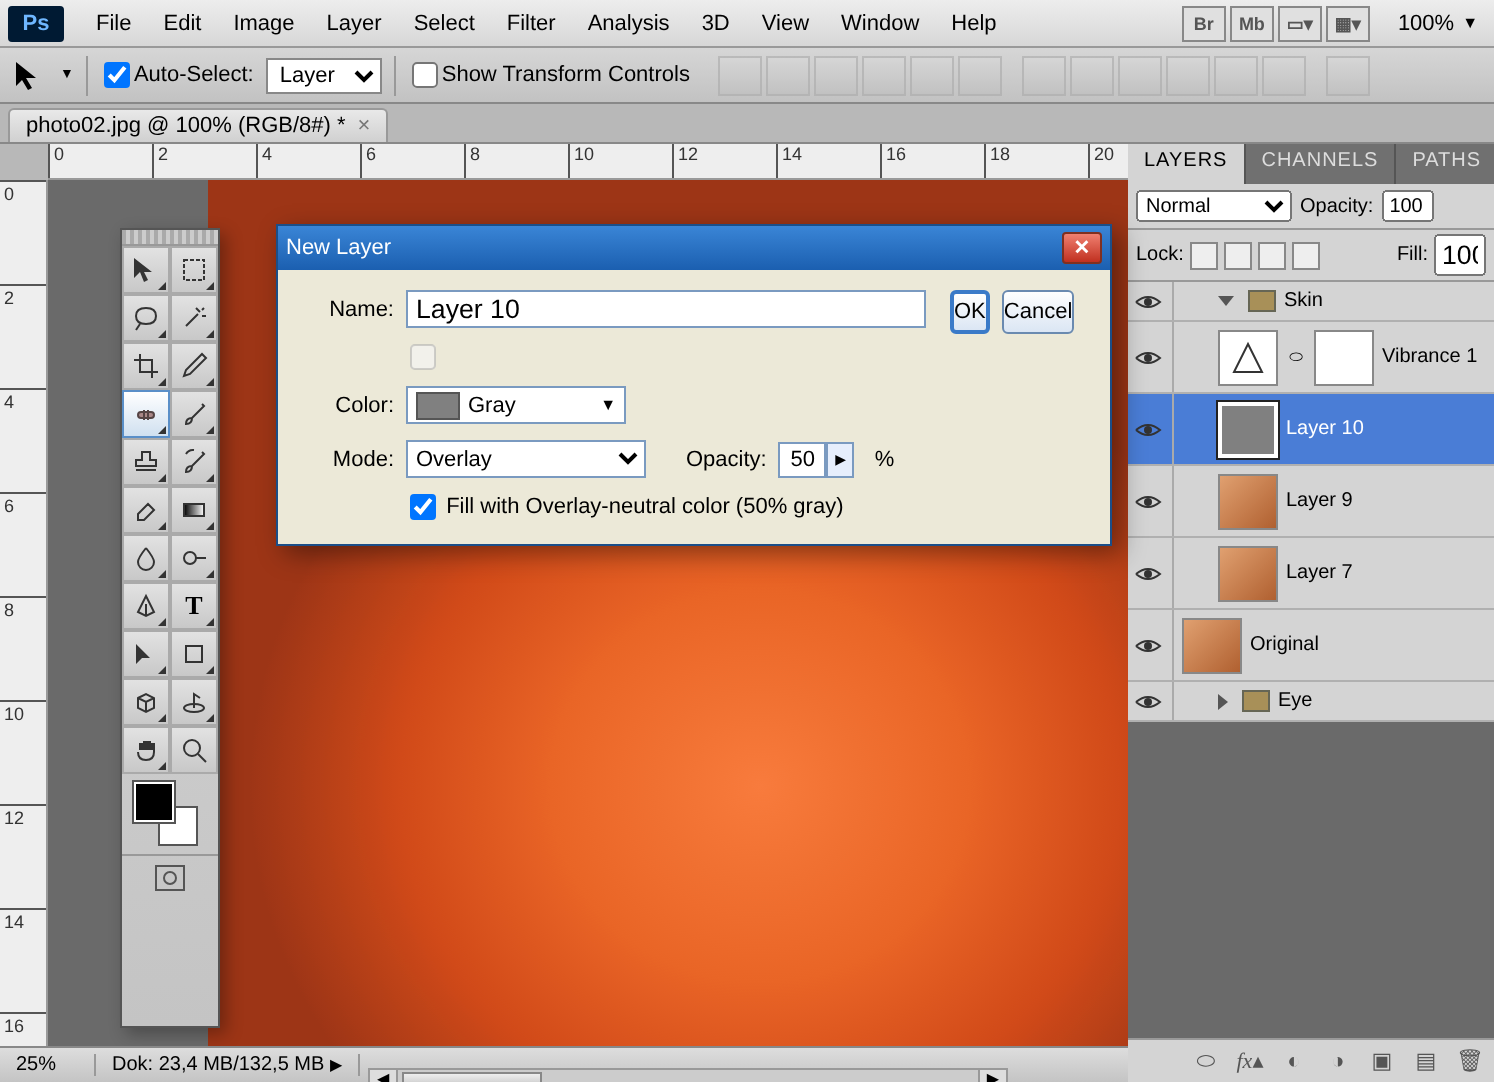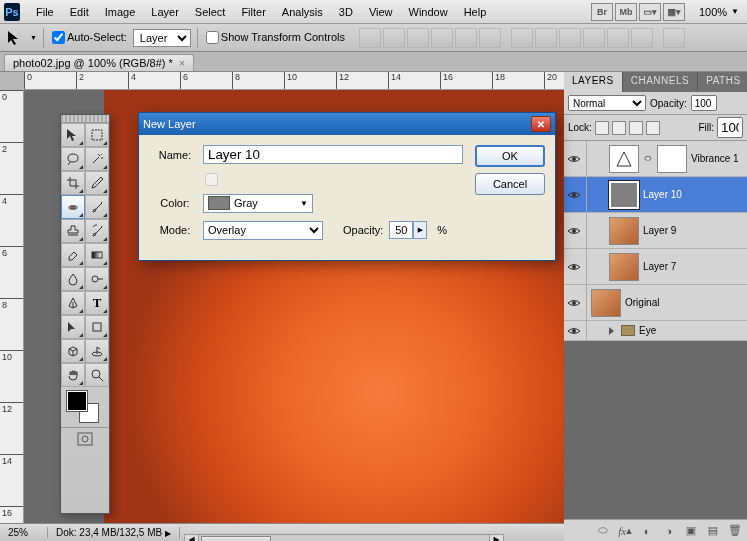--- a/index.html
+++ b/index.html
@@ -1,18 +1,18 @@
 <!DOCTYPE html>
 <html><head>
 <meta charset="utf-8">
 <style>
   * { box-sizing: border-box; }
   body { margin:0; padding:0; width:747px; height:541px; background:#b8b8b8; font-family: Tahoma, Verdana, sans-serif; font-size:11px; color:#000; overflow:hidden; position:relative; }
   .menubar { height:24px; background:linear-gradient(#ededed,#d7d7d7); display:flex; align-items:center; padding:0 4px; border-bottom:1px solid #999; }
-  .ps-icon { width:16px; height:18px; background:#001a33; color:#6fb7ff; display:flex; align-items:center; justify-content:center; font-weight:bold; font-size:11px; border-radius:2px; margin-right:8px; }
+  .ps-icon { width:28px; height:18px; background:#001a33; color:#6fb7ff; display:flex; align-items:center; justify-content:center; font-weight:bold; font-size:11px; border-radius:2px; margin-right:8px; }
   .menu-item { padding:0 8px; height:24px; display:flex; align-items:center; cursor:default; }
   .menu-right { margin-left:auto; display:flex; align-items:center; gap:2px; padding-right:4px;}
   .sq-btn { width:22px; height:18px; border:1px solid #888; background:#e0e0e0; display:flex; align-items:center; justify-content:center; font-size:9px; font-weight:bold; color:#555;}
   .optbar { height:28px; background:linear-gradient(#d6d6d6,#c2c2c2); border-bottom:1px solid #888; display:flex; align-items:center; padding:0 6px; gap:6px; }
   .tool-cursor { width:18px; height:18px; }
   input[type=checkbox]{ margin:0 2px; vertical-align:middle;}
   .combo { border:1px solid #888; background:#fff; height:18px; font-size:11px; padding:0 2px;}
   .tabbar { height:20px; background:#b8b8b8; border-bottom:1px solid #888; display:flex; align-items:flex-end; padding-left:4px;}
   .doc-tab { background:linear-gradient(#e9e9e9,#d0d0d0); border:1px solid #999; border-bottom:none; border-radius:3px 3px 0 0; padding:2px 8px; display:flex; align-items:center; gap:6px; font-style:normal;}
   .doc-tab .x{font-family:Arial;color:#777;}
@@ -68,25 +68,25 @@
   .panel-foot{position:absolute;bottom:0;left:0;right:0;height:22px;background:#d4d4d4;border-top:1px solid #999;display:flex;align-items:center;justify-content:flex-end;gap:6px;padding:0 4px;}
   .panel-foot .ic{width:16px;height:14px;display:flex;align-items:center;justify-content:center;color:#555;}
 
   .dialog{position:absolute;left:138px;top:112px;width:418px;background:#ece9d8;border:1px solid #1b4e88;box-shadow:4px 4px 12px rgba(0,0,0,0.4);}
   .dlg-title{height:22px;background:linear-gradient(#3a85d6,#1b5fb0);color:#fff;display:flex;align-items:center;padding:0 4px;font-size:11px;}
   .dlg-title .spacer{flex:1;}
   .dlg-close{width:20px;height:16px;background:linear-gradient(#f08070,#c03020);border:1px solid #803020;border-radius:2px;display:flex;align-items:center;justify-content:center;color:#fff;font-weight:bold;font-size:10px;}
   .dlg-body{padding:10px 10px 12px 14px;display:flex;gap:12px;}
   .dlg-form{flex:1;}
   .dlg-row{display:flex;align-items:center;margin-bottom:8px;gap:6px;}
-  .dlg-lbl{width:44px;text-align:center;}
+  .dlg-lbl{width:44px;text-align:right;}
   .dlg-input{flex:1;border:1px solid #7a9ac0;height:19px;padding:0 4px;background:#fff;}
   .dlg-sel{border:1px solid #7a9ac0;height:19px;background:#fff;font-size:11px;}
   .color-sw{width:22px;height:14px;background:#808080;border:1px solid #555;display:inline-block;vertical-align:middle;margin-right:4px;}
-  .dlg-btns{display:flex;flex-direction:column;gap:6px;width:70px;}
+  .dlg-btns{display:flex;flex-direction:row;gap:6px;width:70px;}
   .dlg-btn{height:22px;border:1px solid #6a8ab0;border-radius:3px;background:linear-gradient(#fefefe,#dbe6f4);display:flex;align-items:center;justify-content:center;}
   .dlg-btn.primary{border:2px solid #3a7ac8;}
   .spin{display:inline-flex;align-items:center;}
   .spin input{width:24px;height:18px;border:1px solid #7a9ac0;text-align:center;font-size:11px;}
   .spin-btn{width:14px;height:18px;border:1px solid #7a9ac0;background:#e6eefc;font-size:7px;display:flex;align-items:center;justify-content:center;}
   .grayzone{flex:0 0 auto;text-align:right;}
   .opt-icons{display:flex;gap:2px;margin-left:8px;}
   .opt-icons .oi{width:22px;height:20px;border:1px solid #aaa;background:linear-gradient(#d8d8d8,#c0c0c0);opacity:0.6;}
 </style>
 </head>
@@ -365,20 +365,33 @@
       <span>Lock:</span>
       <span class="ic"></span>
       <span class="ic"></span>
       <span class="ic"></span>
       <span class="ic"></span>
       <span style="flex:1"></span>
       <span>Fill:</span>
       <input style="width: 26px;" value="100">
     </div>
     <div class="layer-list" id="layerList">
+        <div class="layer-row group">
+          <div class="eye">
+            <svg viewBox="0 0 14 10">
+              <path d="M1 5 Q7 0 13 5 Q7 10 1 5" fill="none" stroke="#333"></path>
+              <circle cx="7" cy="5" r="2" fill="#333"></circle>
+            </svg>
+          </div>
+          <span style="border-left:1px solid #aaa;height:100%;"></span>
+          <span class="indent"></span>
+          <span class="tri open"></span>
+          <span class="folder-ic"></span>
+          <span class="lname">Skin</span>
+        </div>
         <div class="layer-row">
           <div class="eye">
             <svg viewBox="0 0 14 10">
               <path d="M1 5 Q7 0 13 5 Q7 10 1 5" fill="none" stroke="#333"></path>
               <circle cx="7" cy="5" r="2" fill="#333"></circle>
             </svg>
           </div>
           <span style="border-left:1px solid #aaa;height:100%;"></span>
           <span class="indent"></span>
           <div class="thumb" style="display:flex;align-items:center;justify-content:center;">
@@ -491,19 +504,22 @@
         <span class="dlg-lbl">Mode:</span>
         <select class="dlg-sel" style="width:120px;"><option>Overlay</option></select>
         <span style="width:8px;"></span>
         <span>Opacity:</span>
         <div class="spin">
           <input value="50" style="">
           <div class="spin-btn">▶</div>
         </div>
         <span style="margin-left:4px;">%</span>
       </div>
+      <div class="dlg-row" style="padding-left:50px;margin-bottom:0;">
+        <label><input type="checkbox" checked="" style=""> <span>Fill with Overlay-neutral color (50% gray)</span></label>
+      </div>
     </div>
     <div class="dlg-btns">
       <div class="dlg-btn primary">OK</div>
       <div class="dlg-btn">Cancel</div>
     </div>
   </div>
 </div>
 
 </body></html>

